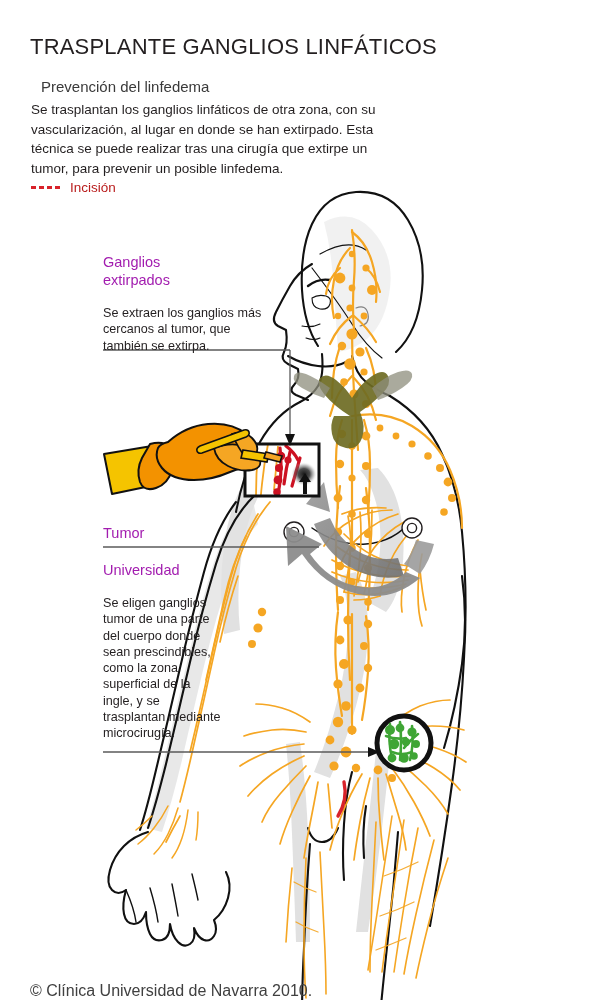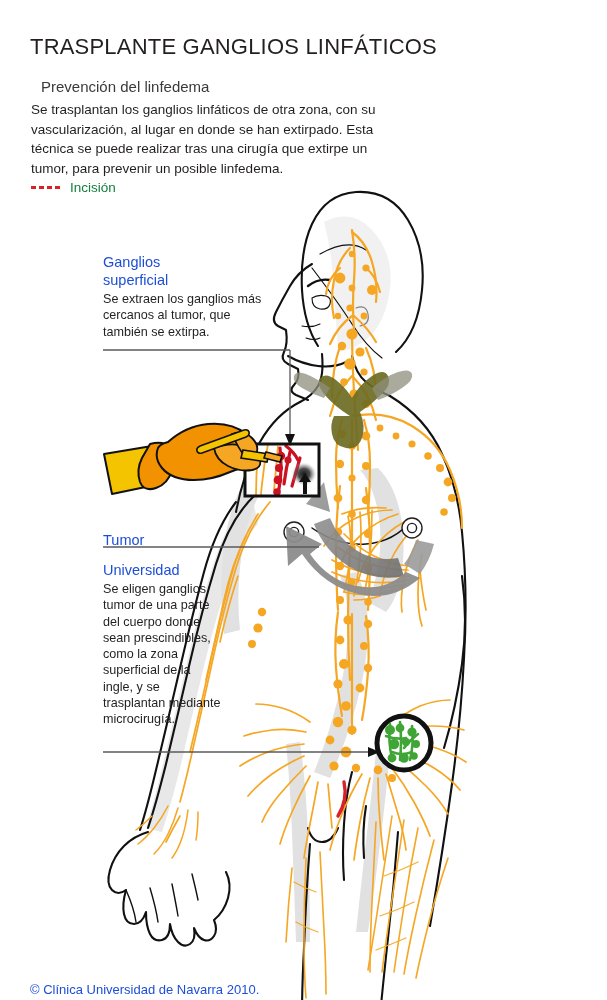--- a/index.html
+++ b/index.html
@@ -26,38 +26,38 @@
     font-size:13.5px;line-height:19.5px;color:#231f20;
   }
   .legend{
     position:absolute;left:31px;top:164px;
     display:flex;align-items:center;gap:7px;
   }
   .legend-dash{
     width:32px;height:3px;
     background-image:repeating-linear-gradient(to right,#d8222a 0 5px,transparent 5px 8px);
   }
-  .legend-label{font-size:13.5px;color:#15803d;}
+  .legend-label{font-size:13.5px;color:#b91c1c;}
 
   
   .annot{position:absolute;}
   .annot .a-head{
-    font-size:14.5px;line-height:18px;color:#1d4ed8;font-weight:400;
+    font-size:14.5px;line-height:18px;color:#a21caf;font-weight:400;
   }
   .annot .a-body{
-    font-size:12.6px;line-height:16.3px;color:#231f20;margin-top:2px;
+    font-size:12.6px;line-height:16.3px;color:#231f20;margin-top:16px;
   }
 
   #annot-ganglios{left:103px;top:237px;width:168px;}
-  #annot-tumor{left:103px;top:508px;width:160px;margin-top:7px;}
+  #annot-tumor{left:103px;top:508px;width:160px;}
   #annot-trasplante{left:103px;top:545px;width:118px;}
 
   .footer{
     position:absolute;left:30px;top:966px;
-    font-size:13px;color:#1d4ed8;white-space:nowrap;
+    font-size:16px;color:#404040;white-space:nowrap;
   }
 
   
   #art{position:absolute;left:0;top:0;width:607px;height:1000px;}
   svg{display:block;}
 </style>
 </head>
 <body>
 
 <div id="stage">
@@ -482,21 +482,21 @@
   <div class="intro">Se trasplantan los ganglios linfáticos de otra zona, con su vascularización, al lugar en donde se han extirpado. Esta técnica se puede realizar tras una cirugía que extirpe un tumor, para prevenir un posible linfedema.</div>
 
   <div class="legend">
     <span class="legend-dash"></span>
     <span class="legend-label">Incisión</span>
   </div>
 
   <div class="annot" id="annot-ganglios">
     <div class="a-head">
       <span>Ganglios</span><br>
-      <span>superficial</span>
+      <span>extirpados</span>
     </div>
     <div class="a-body">Se extraen los ganglios más cercanos al tumor, que también se extirpa.</div>
   </div>
 
   <div class="annot" id="annot-tumor">
     <div class="a-head">Tumor</div>
   </div>
 
   <div class="annot" id="annot-trasplante">
     <div class="a-head">Universidad</div>

